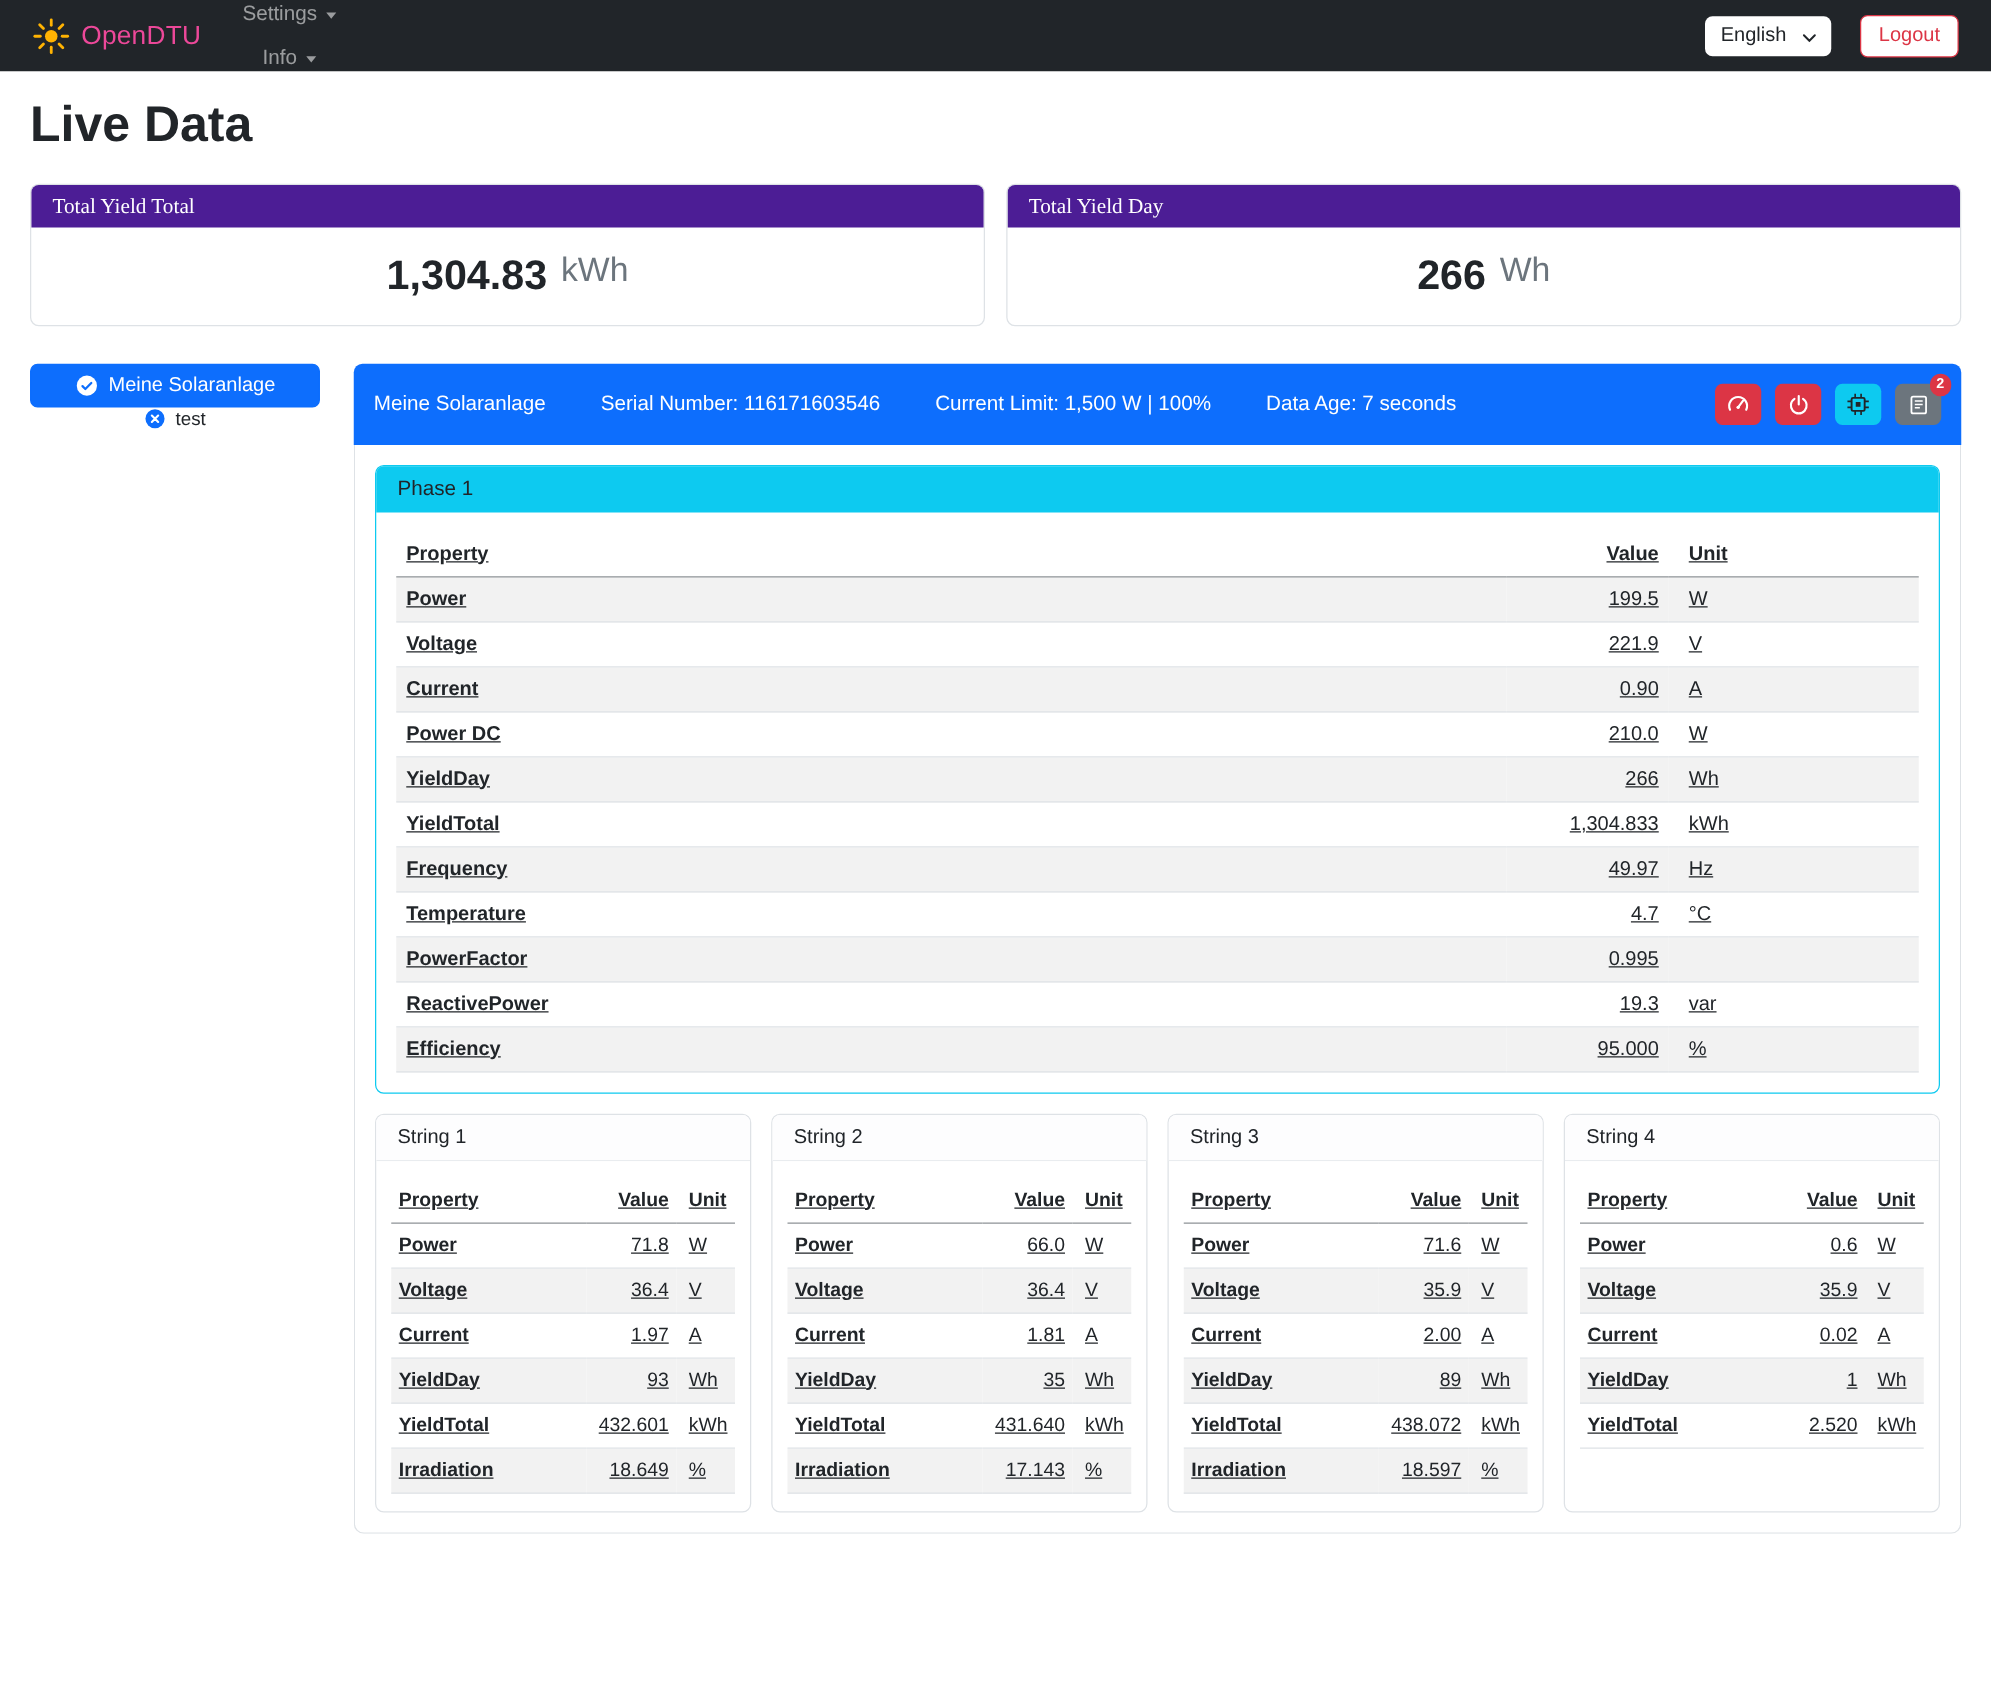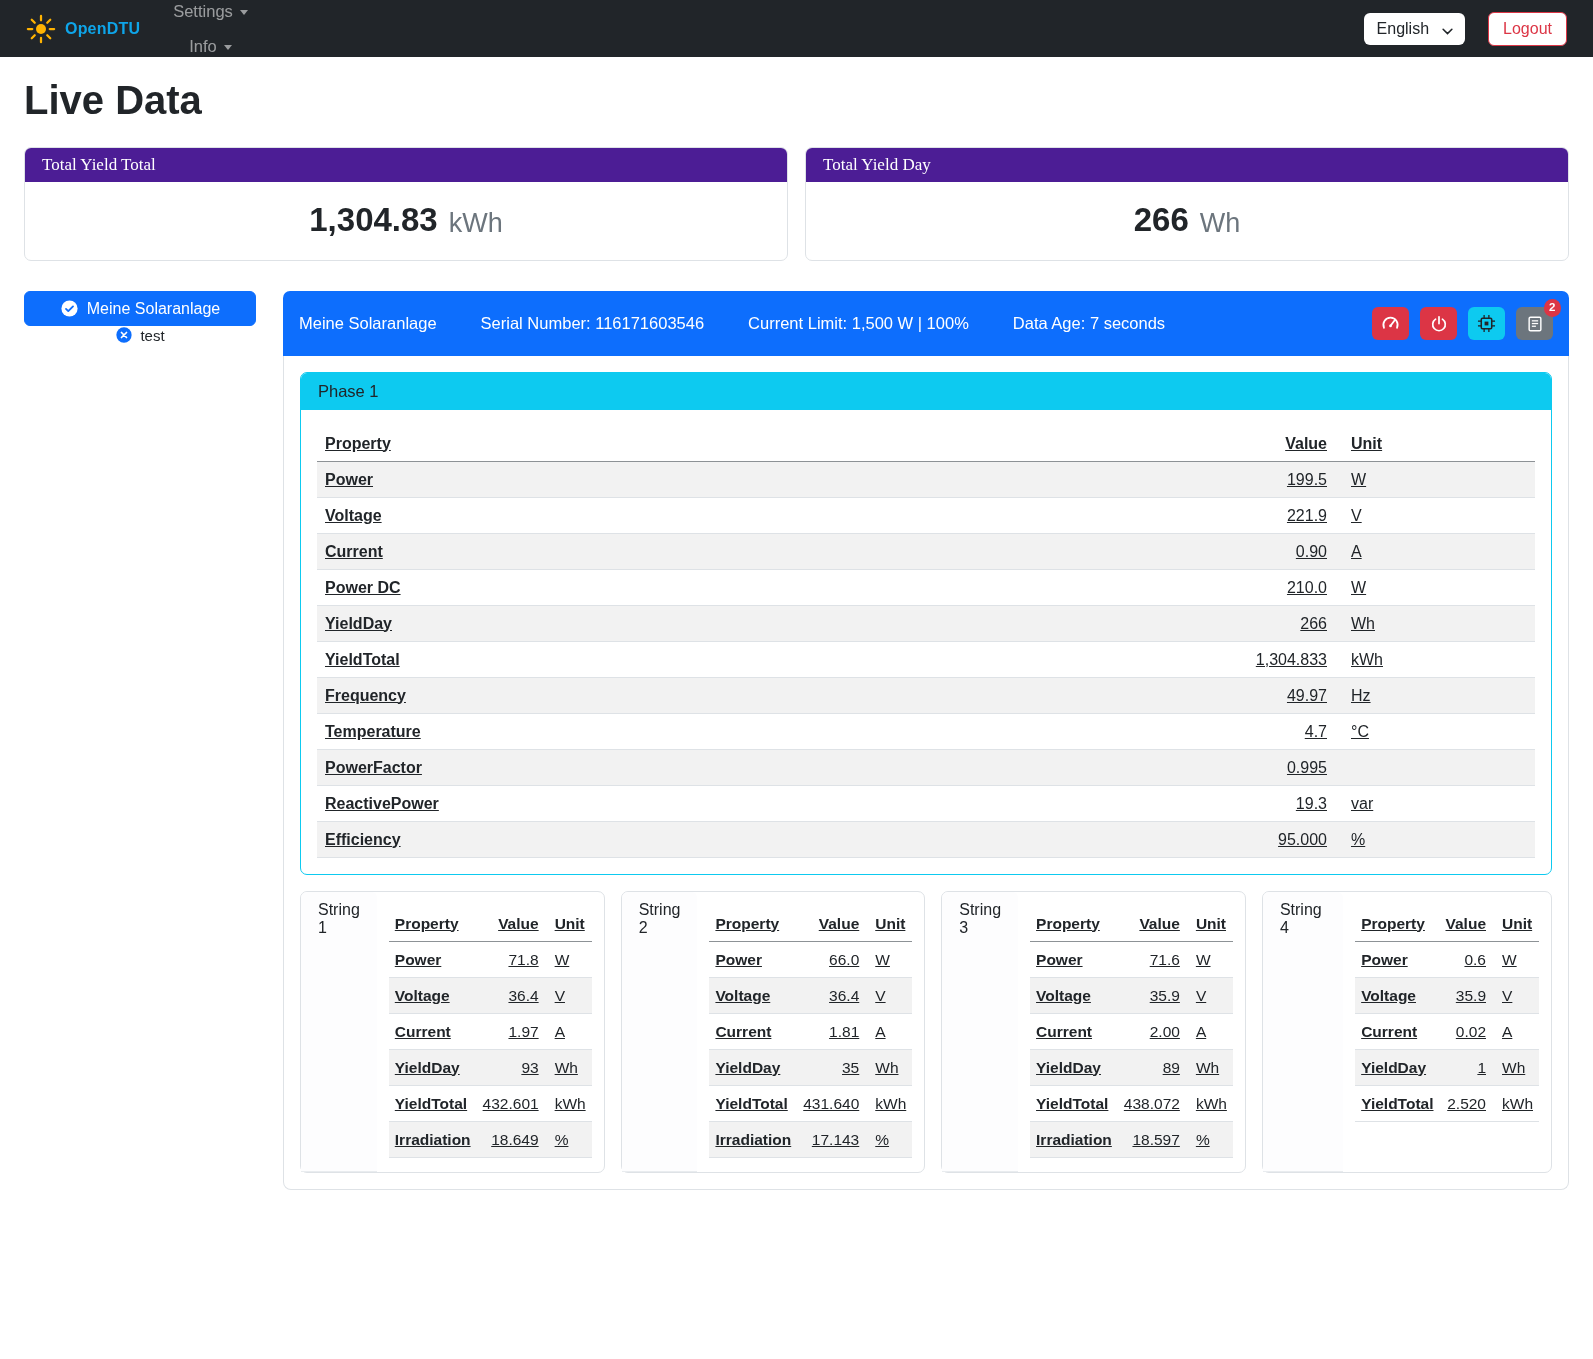--- a/index.html
+++ b/index.html
@@ -10,21 +10,21 @@
     width: 1593px;
     min-height: 1359px;
   }
 
   
   .navbar {
     display: flex; align-items: center;
     height: 57px; background: #212529; padding: 0 26px;
   }
   .brand { display: flex; align-items: center; gap: 9px; cursor: pointer; }
-  .brand-name { color: #0ea5e9; font-size: 16px; font-weight: 700; letter-spacing: .2px; }
+  .brand-name { color: #ec4899; font-size: 21px; font-weight: 400; letter-spacing: .2px; }
   .nav-links { display: flex; align-items: center; margin-left: 20px; flex-direction: column; }
   .nav-link {
     color: rgba(255,255,255,.55); font-size: 16.5px; padding: 8px 13px;
     cursor: pointer; display: flex; align-items: center; gap: 7px; text-decoration: none;
   }
   .nav-link.active { color: rgba(255,255,255,.95); }
   .caret {
     width: 0; height: 0; margin-top: 3px;
     border-left: 4.5px solid transparent; border-right: 4.5px solid transparent;
     border-top: 5px solid rgba(255,255,255,.55);
@@ -41,21 +41,21 @@
   }
 
   
   .page { padding: 21px 24px 26px; }
   .page-title { font-size: 40px; font-weight: 700; margin-bottom: 24px; }
 
   
   .cards { display: flex; gap: 17px; margin-bottom: 30px; }
   .scard { flex: 1; border: 1px solid #dee2e6; border-radius: 7px; overflow: hidden; background: #fff; }
   .scard-header { background: #4c1d95; color: #fff; font-size: 17px; padding: 7px 17px; font-family: Liberation Serif, serif; }
-  .scard-body { display: flex; align-items: flex-end; justify-content: center; gap: 11px; padding: 19px 16px 21px; }
+  .scard-body { display: flex; align-items: flex-start; justify-content: center; gap: 11px; padding: 19px 16px 21px; }
   .big-val { font-size: 33px; font-weight: 700; color: #212529; }
   .big-unit { font-size: 27px; color: #6c757d; font-weight: 400; }
 
   
   .content-row { display: flex; gap: 27px; align-items: flex-start; }
   .sidebar { width: 232px; flex: none; }
   .inv-btn {
     width: 100%; background: #0d6efd; border: 1px solid #0d6efd; color: #fff;
     border-radius: 6px; padding: 7px 10px; font-size: 16px; font-family: inherit;
     display: flex; align-items: center; justify-content: center; gap: 8px; cursor: pointer;
@@ -99,21 +99,21 @@
   thead th { border-bottom: 1px solid #8d9296; }
   tbody tr { border-bottom: 1px solid #dee2e6; }
   .prop-cell { font-weight: 700; }
   .col-val { text-align: right; }
   .phase-table .col-val { width: 130px; }
   .phase-table .col-unit { width: 200px; padding-left: 16px; }
   .phase-table tbody tr:nth-child(odd) { background: #f2f2f2; }
 
   
   .strings { display: flex; gap: 16px; margin-top: 16px; align-items: stretch; }
-  .string-card { flex: 1; border: 1px solid #dee2e6; border-radius: 7px; background: #fff; display: flex; flex-direction: row; }
+  .string-card { flex: 1; border: 1px solid #dee2e6; border-radius: 7px; background: #fff; display: flex; flex-direction: column; }
   .string-header { padding: 9px 17px; font-size: 16px; border-bottom: 1px solid #e9ecef; background: #fdfdfe; border-radius: 6px 6px 0 0; }
   .string-body { padding: 14px 12px; }
   .string-table { font-size: 15.5px; }
   .string-table th, .string-table td { padding: 8.5px 6px; }
   .string-table .col-val { width: 72px; }
   .string-table .col-unit { width: 44px; padding-left: 10px; }
   .string-table tbody tr:nth-child(even) { background: #f2f2f2; }
 </style>
 </head>
 <body>

